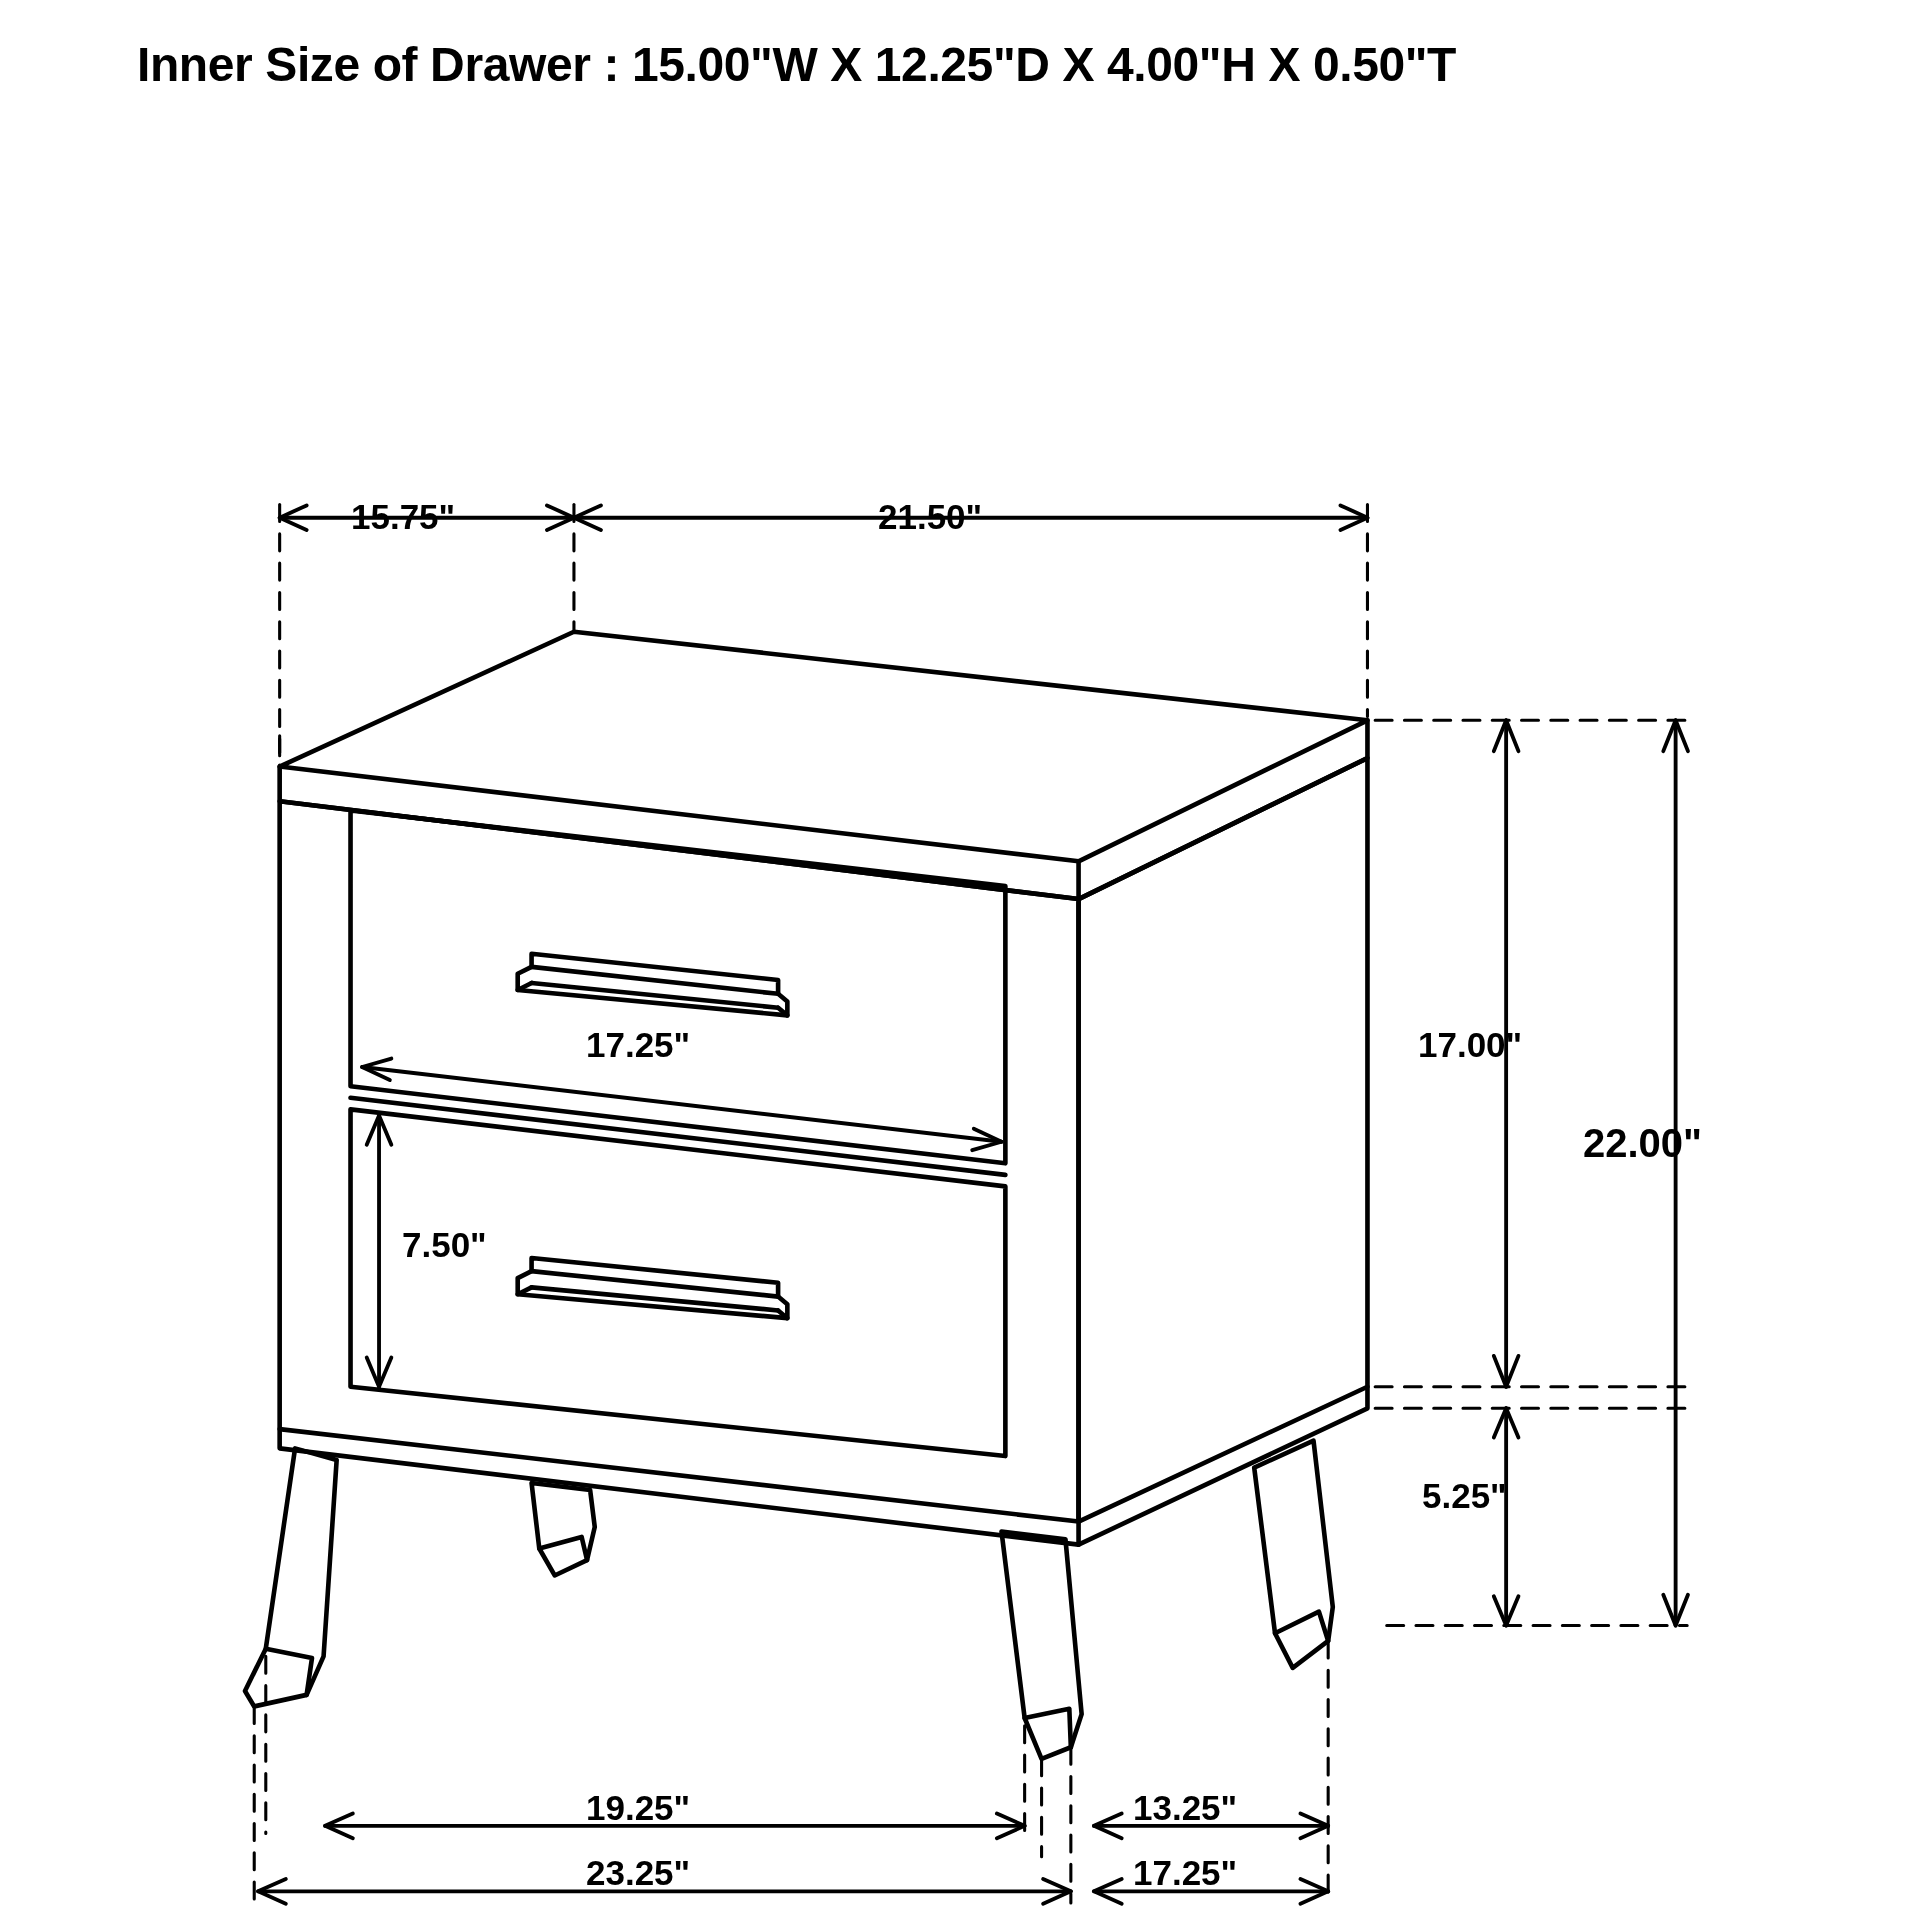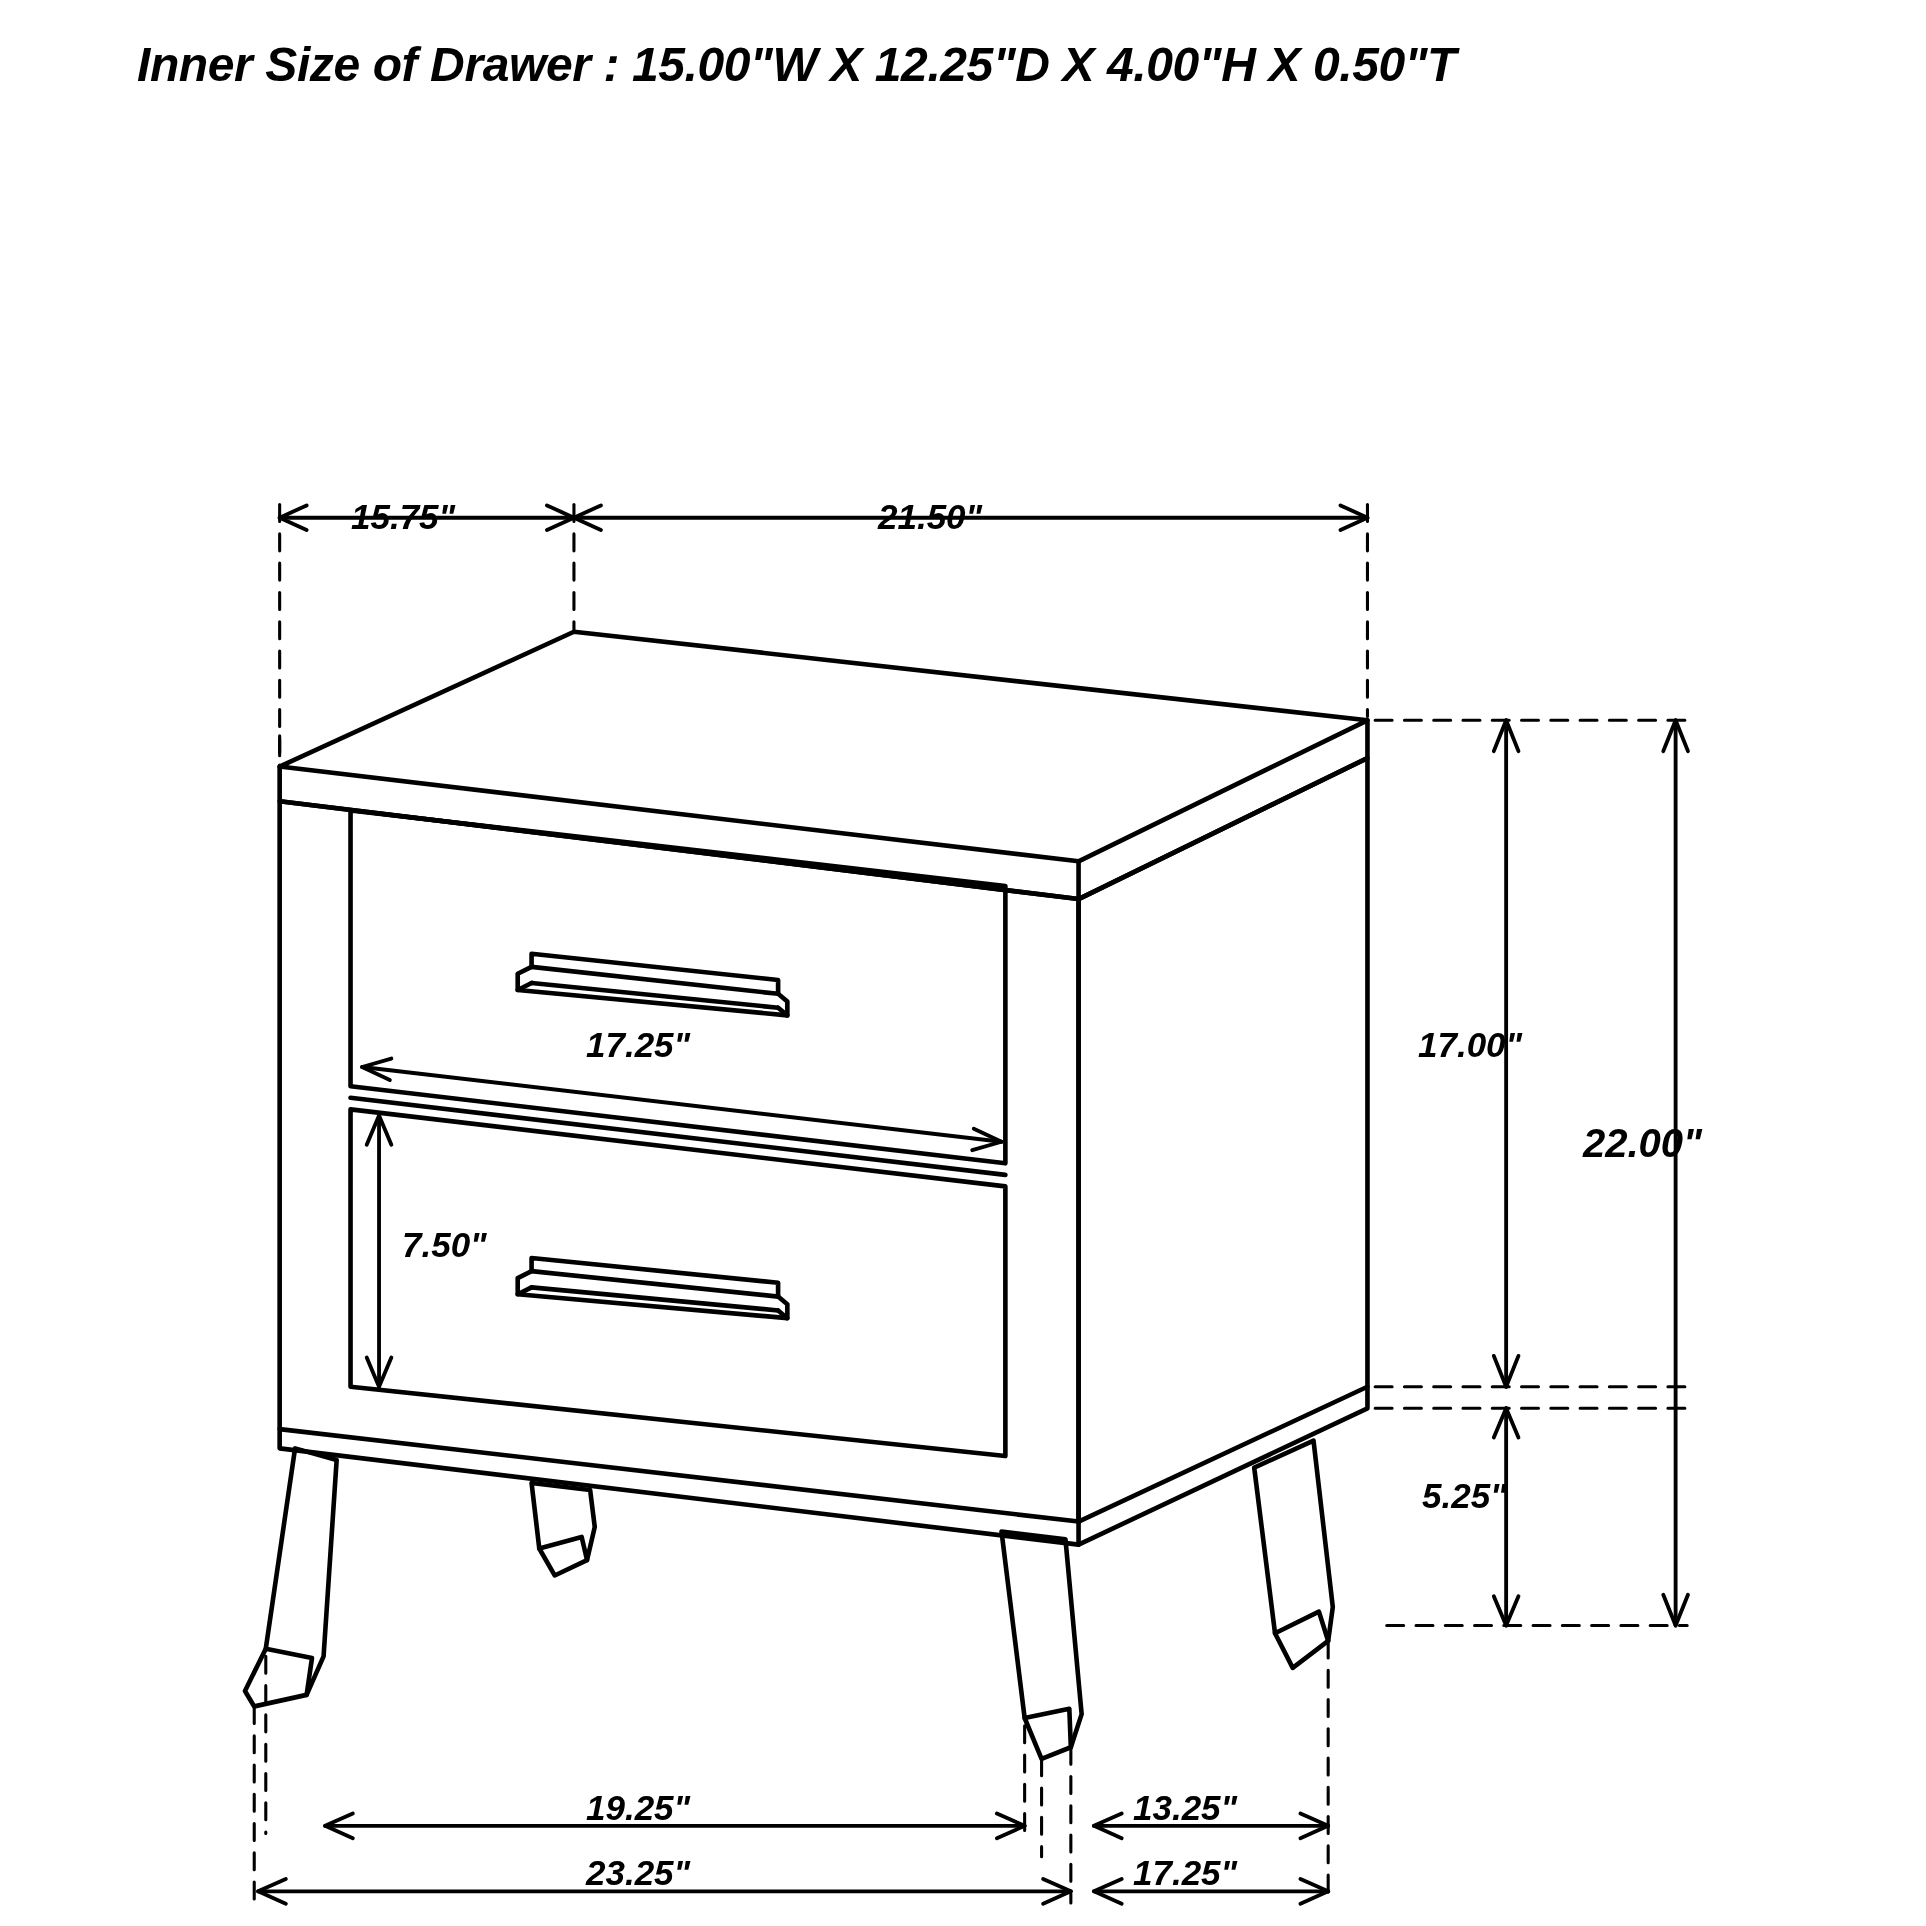--- a/index.html
+++ b/index.html
@@ -13,21 +13,20 @@
     font-family: "Liberation Sans", sans-serif;
     color: #000000;
     overflow: hidden;
     position: relative;
   }
   #sheet {
     position: absolute;
     left: 0; top: 0;
     width: 1926px;
     height: 1926px;
-    font-style: italic;
   }
   .title {
     position: absolute;
     left: 137px;
     top: 37px;
     font-size: 48px;
     font-weight: bold;
     letter-spacing: -0.4px;
     white-space: nowrap;
   }

